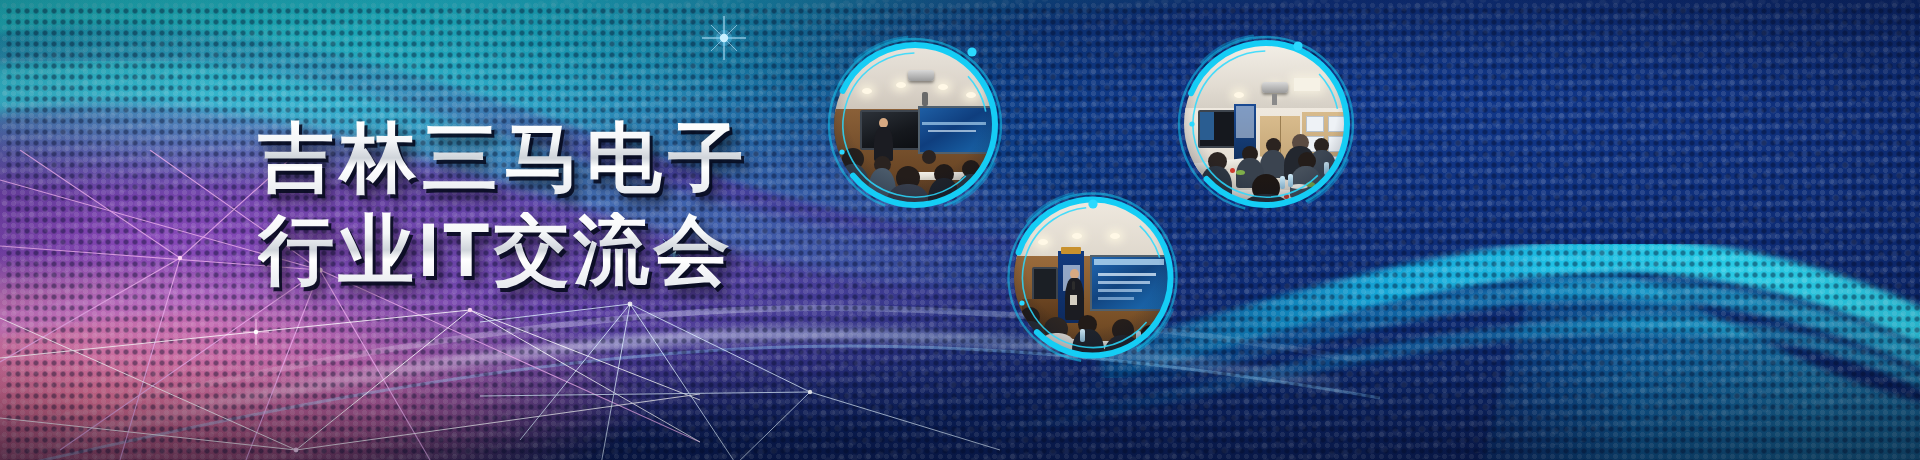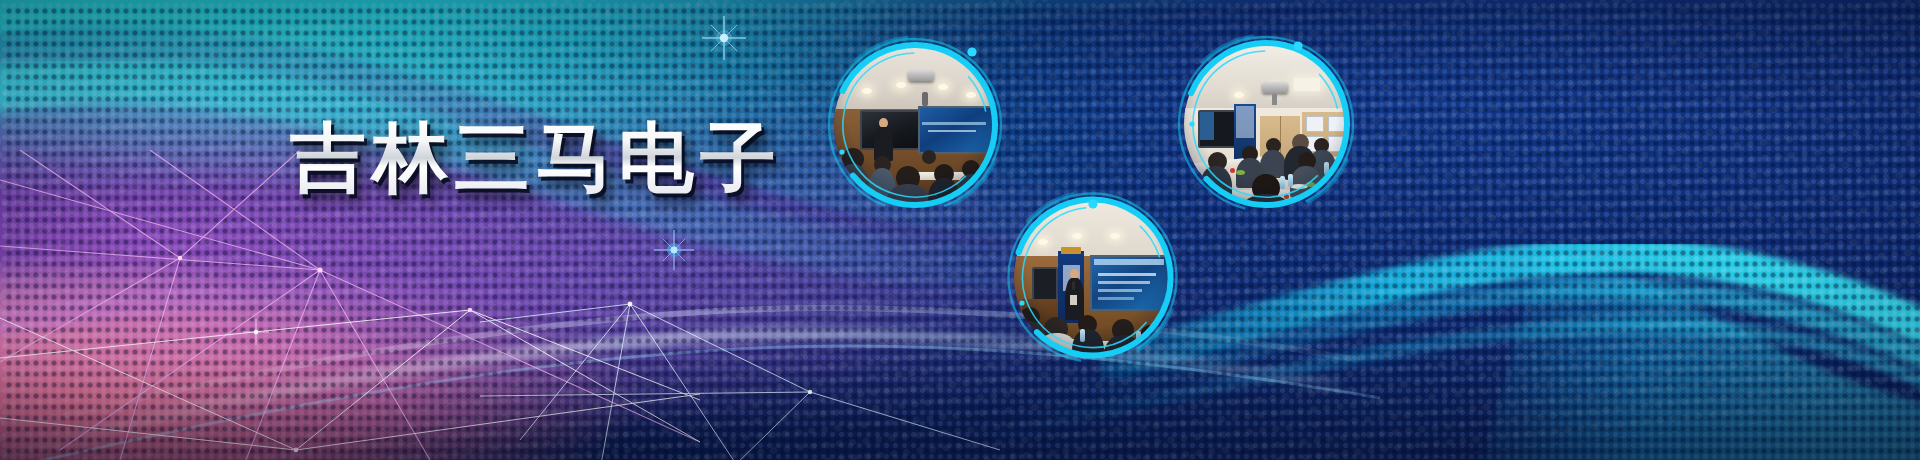--- a/index.html
+++ b/index.html
@@ -72,21 +72,20 @@
   }
 
   
   #net{position:absolute;left:0;top:150px;width:700px;height:310px;}
   #net2{position:absolute;left:480px;top:300px;width:520px;height:170px;}
 
   
   #headline{
     position:absolute;left:258px;top:120px;width:540px;
     z-index:40;
-    margin-left:32px;
   }
   .hl-line{
     font-size:76px;line-height:1.0;font-weight:700;letter-spacing:6px;
     white-space:nowrap;
     background:linear-gradient(180deg,#ffffff 0%,#f4f6f8 28%,#cfd4da 50%,#ffffff 62%,#e6e9ee 100%);
     -webkit-background-clip:text;background-clip:text;
     color:transparent;-webkit-text-fill-color:transparent;
     filter:drop-shadow(3px 4px 0 rgba(6,10,30,.88)) drop-shadow(5px 7px 7px rgba(0,0,0,.55));
   }
   .hl-line.second{margin-top:16px;letter-spacing:4px;}
@@ -262,20 +261,21 @@
   <svg class="spark" style="left:242px;top:318px;" width="28" height="28" viewBox="-14 -14 28 28" aria-hidden="true">
     <g stroke="#ffd7f2">
         <line x1="-13" y1="0" x2="13" y2="0" stroke-width=".8"></line>
     <line x1="0" y1="-13" x2="0" y2="13" stroke-width=".8"></line>
       </g>
     <circle r="2.2" fill="#ffffff"></circle>
   </svg>
 
   <div id="headline">
     <div class="hl-line">吉林三马电子</div>
+    <div class="hl-line second">行业IT交流会</div>
   </div>
 
   <div class="photo-ring" style="left:820px;top:30px;width:190px;height:190px;">
     <div class="photo-clip" style="left:14px;top:14px;width:162px;height:162px;" title="presenter in front of screen addressing seated audience">
       <div class="scene">
         <div class="s-ceiling"></div>
         <div class="s-wall" style="top:40%"></div>
         <div class="s-light" style="left:28px;top:44px;"></div>
         <div class="s-light" style="left:62px;top:38px;"></div>
         <div class="s-light" style="left:104px;top:40px;"></div>

